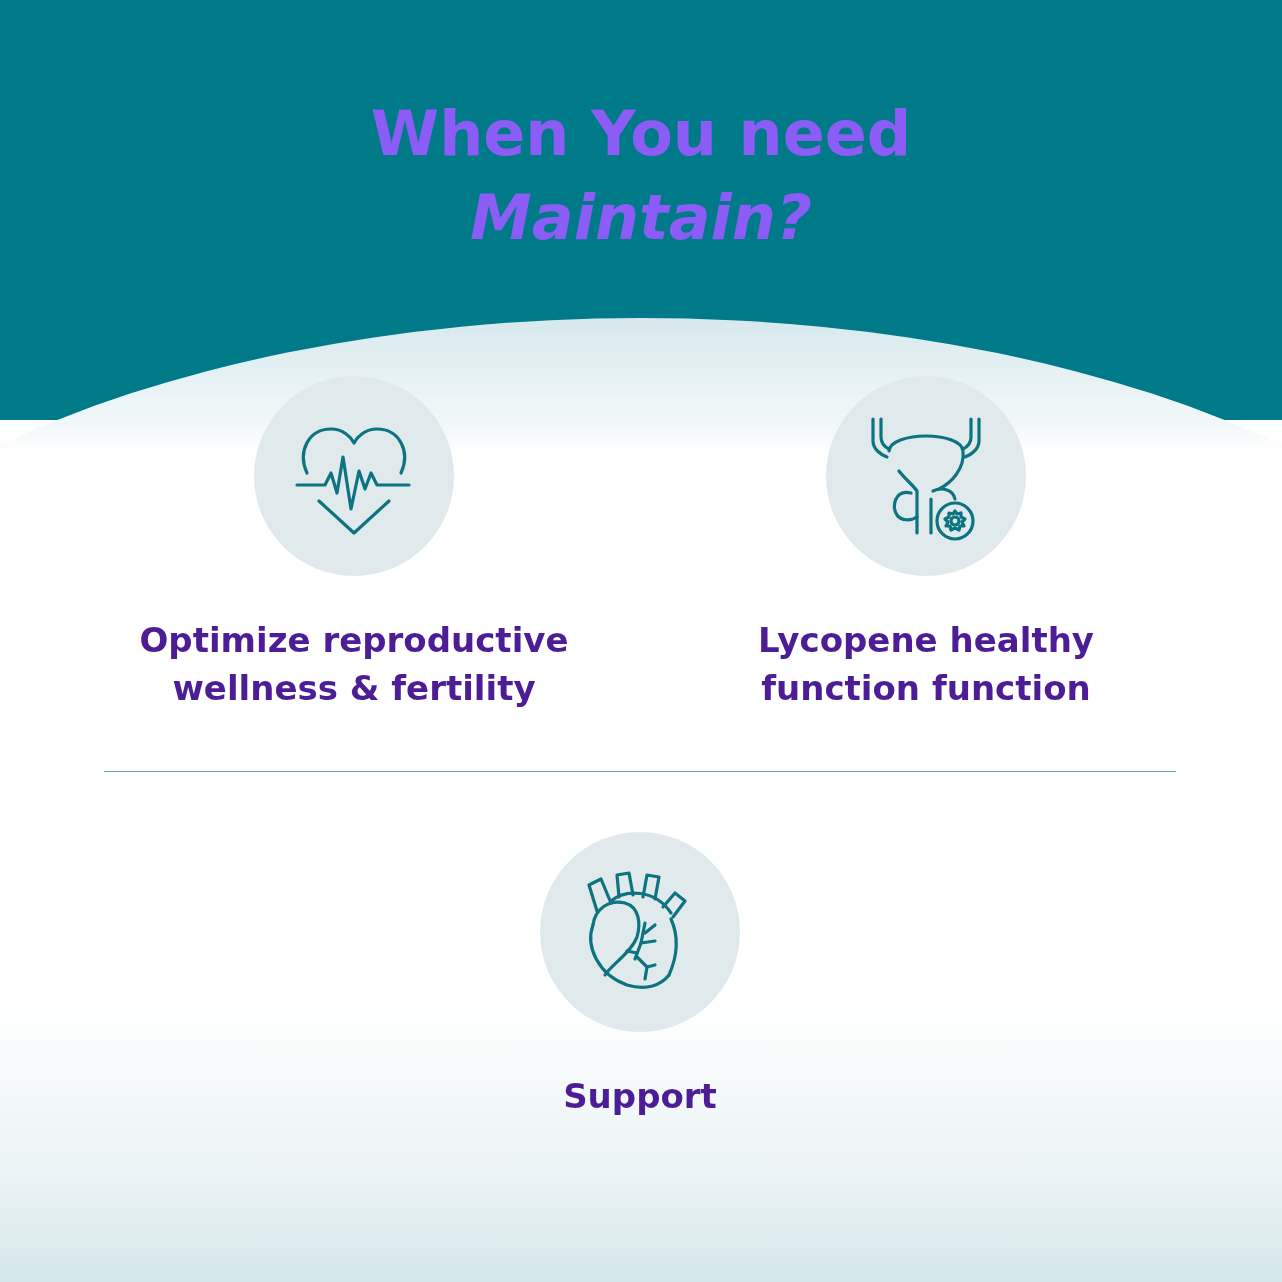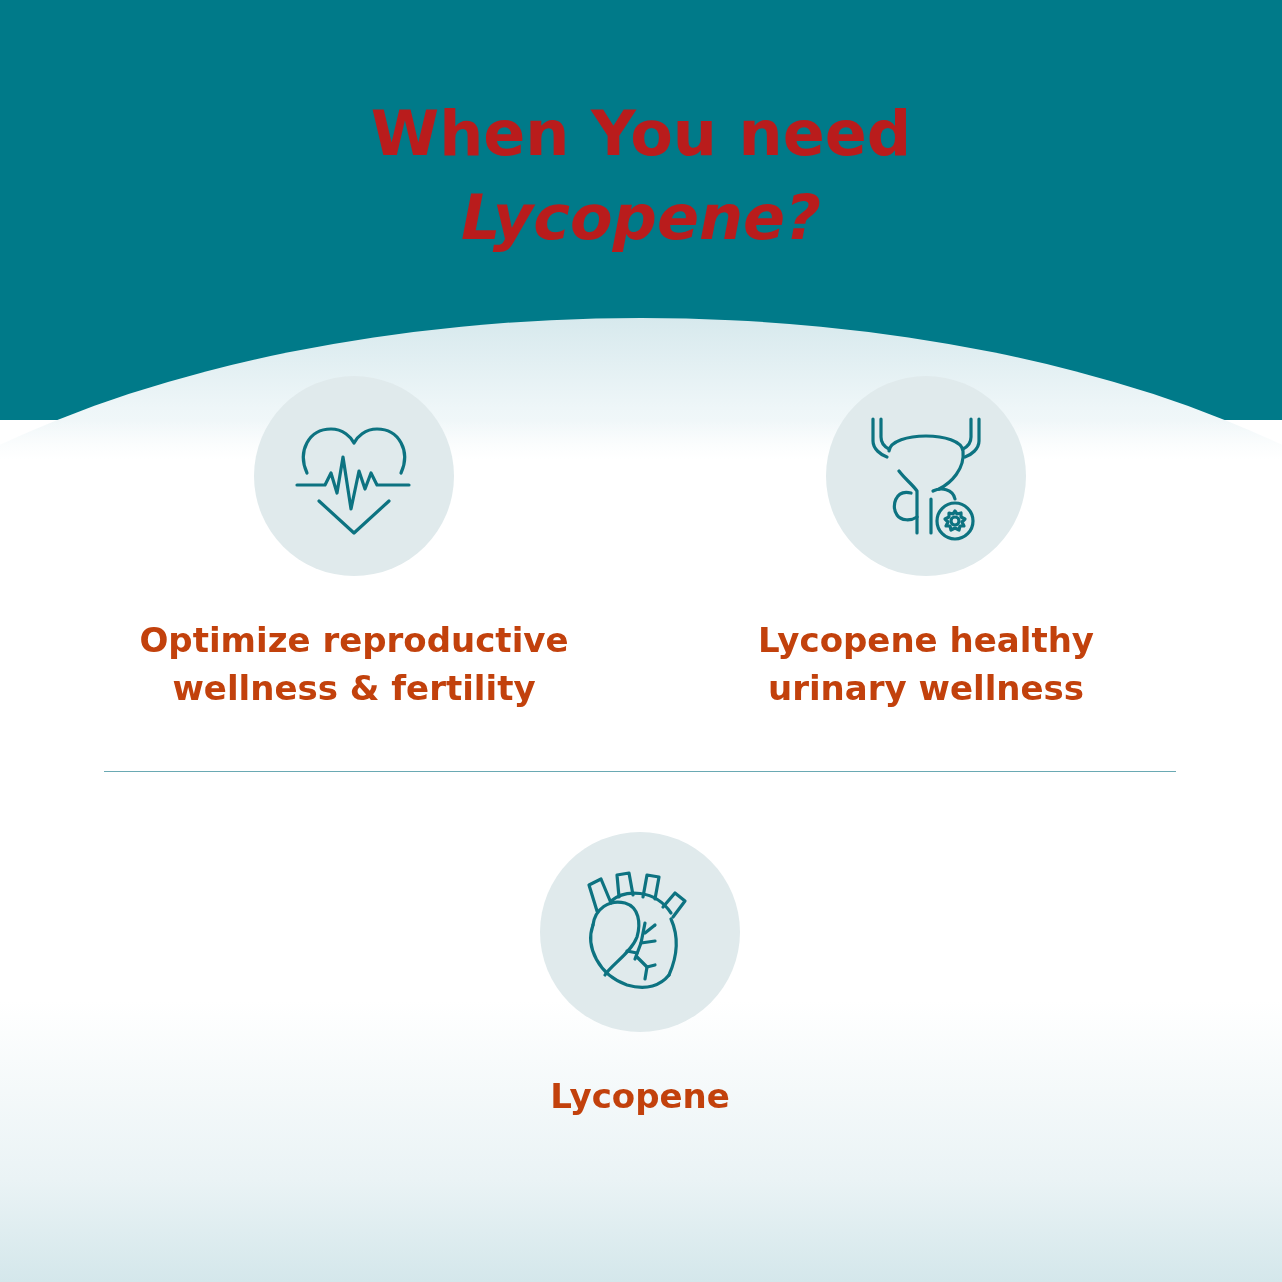--- a/index.html
+++ b/index.html
@@ -16,50 +16,50 @@
       position: absolute; left: -280px; top: 318px; width: 1842px; height: 900px;
       border-radius: 50%;
       background: linear-gradient(to bottom, #d7e9ed 0px, #eef6f8 90px, #ffffff 200px);
     }
     .page-body {
       position: absolute; left: 0; top: 420px; width: 1282px; height: 862px;
       background: linear-gradient(to bottom, rgba(255,255,255,0) 0px, #ffffff 40px, #ffffff 580px, #eaf3f5 760px, #d4e7eb 862px);
     }
     .title {
       position: absolute; left: 0; top: 92px; width: 1282px; text-align: center;
-      color: #b91c1c; font-weight: bold; font-size: 62px; line-height: 84px;
+      color: #8b5cf6; font-weight: bold; font-size: 62px; line-height: 84px;
       letter-spacing: 0px;
     }
     .title .l2 { display: block; font-style: italic; }
     .circle {
       position: absolute; width: 200px; height: 200px; border-radius: 50%;
       background: #e0eaec;
       display: flex; align-items: center; justify-content: center;
     }
     .circle svg { width: 130px; height: 130px; }
     .caption {
-      position: absolute; text-align: center; color: #c2410c;
+      position: absolute; text-align: center; color: #4c1d95;
       font-weight: bold; font-size: 34px; line-height: 48px;
     }
     .caption span { display: block; white-space: nowrap; }
     .divider {
       position: absolute; left: 104px; top: 771px; width: 1072px; height: 1px;
       background: #6aa9b3;
     }
   </style>
 </head>
 <body>
 
 <div class="header-bg"></div>
 <div class="arc"></div>
 <div class="page-body"></div>
 
 <h1 class="title" style="margin:0;">
   <span>When You need</span>
-  <span class="l2">Lycopene?</span>
+  <span class="l2">Maintain?</span>
 </h1>
 
 <div class="circle" style="left:254px; top:376px;">
   <svg viewBox="0 0 130 130" fill="none" stroke="#0d7381" stroke-width="3.2" stroke-linecap="round" stroke-linejoin="round">
     <path d="M18 62 C8 40 20 18 42 18 C54 18 62 26 65 32 C68 26 76 18 88 18 C110 18 122 40 112 62"></path>
     <path d="M8 74 H36 L42 62 L48 82 L54 46 L62 98 L70 60 L76 78 L82 62 L88 74 H120"></path>
     <path d="M30 90 L65 122 L100 90"></path>
   </svg>
 </div>
 <div class="caption" style="left:64px; top:616px; width:580px;">
@@ -78,21 +78,21 @@
     <path d="M70 88 V122"></path>
     <path d="M50 82 C34 78 30 96 36 104 C40 110 50 110 56 106"></path>
     <path d="M72 80 C80 76 92 78 94 88"></path>
     <circle cx="94" cy="110" r="18"></circle>
     <circle cx="94" cy="110" r="4"></circle>
     <path d="M94 100 L96 103 L100 102 L100 106 L104 108 L101 111 L103 115 L99 115 L98 119 L94 117 L90 119 L89 115 L85 115 L87 111 L84 108 L88 106 L88 102 L92 103 Z"></path>
   </svg>
 </div>
 <div class="caption" style="left:636px; top:616px; width:580px;">
   <span>Lycopene healthy</span>
-  <span>urinary wellness</span>
+  <span>function function</span>
 </div>
 
 <div class="divider"></div>
 
 <div class="circle" style="left:540px; top:832px;">
   <svg viewBox="0 0 130 130" fill="none" stroke="#0d7381" stroke-width="3.2" stroke-linecap="round" stroke-linejoin="round">
     <path d="M22 44 L14 18 L26 12 L36 36"></path>
     <path d="M44 30 L42 8 L54 6 L58 28"></path>
     <path d="M68 30 L72 8 L84 10 L80 32"></path>
     <path d="M88 40 L100 26 L110 34 L98 50"></path>
@@ -102,14 +102,14 @@
     <path d="M18 58 C20 42 34 32 50 36 C64 40 66 56 62 70 C56 86 36 98 30 108"></path>
     <path d="M70 56 L66 76 L60 92"></path>
     <path d="M70 66 L80 58"></path>
     <path d="M66 76 L80 74"></path>
     <path d="M62 86 L52 84"></path>
     <path d="M62 90 L72 100 L80 98"></path>
     <path d="M72 100 L70 112"></path>
   </svg>
 </div>
 <div class="caption" style="left:340px; top:1072px; width:600px;">
-  <span>Lycopene</span>
+  <span>Support</span>
 </div>
 
 </body></html>

